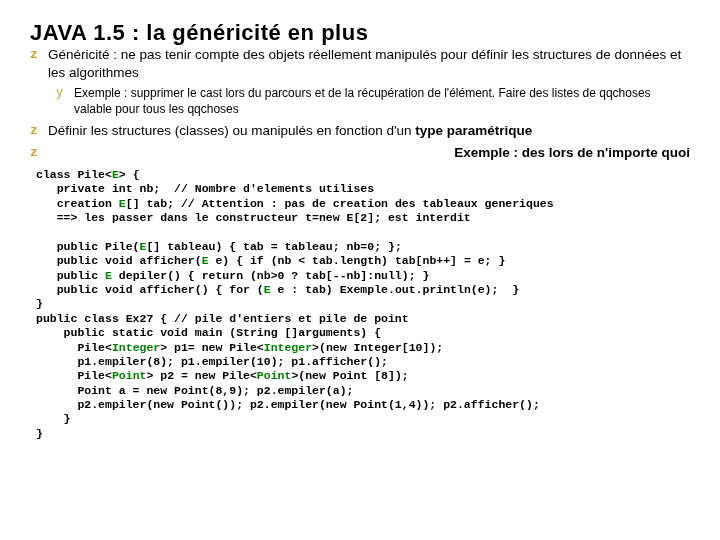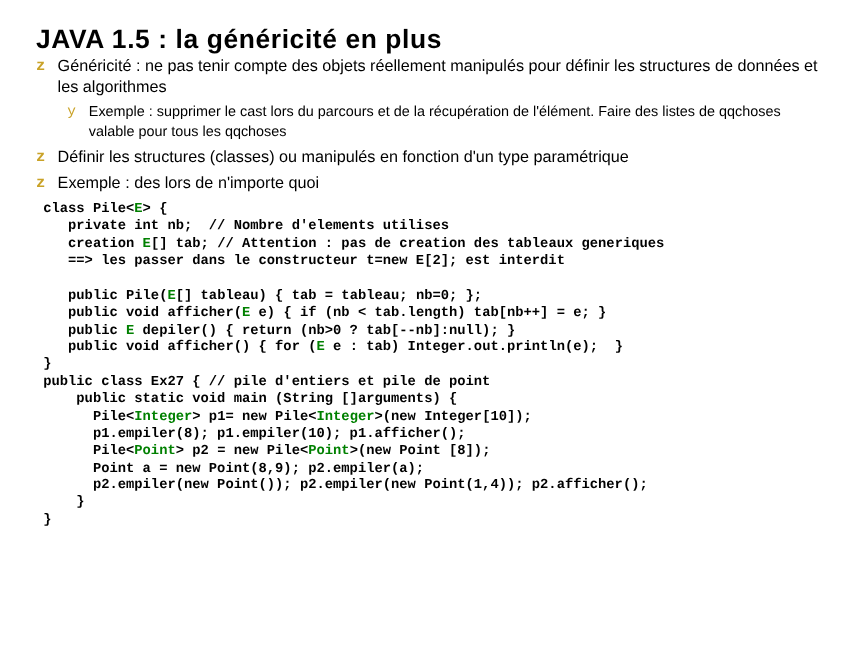--- a/index.html
+++ b/index.html
@@ -39,21 +39,21 @@
     flex-shrink: 0;
     font-size: 12px;
   }
   .sub {
     margin-left: 26px;
     font-size: 12px;
     line-height: 1.3;
   }
   .sub .txt { flex: 1; }
   .txt { flex: 1; }
-  .bold { font-weight: normal; }
+  .bold { font-weight: bold; text-align: right; }
   pre.code {
     font-family: "Courier New", monospace;
     font-size: 11.5px;
     line-height: 1.25;
     margin: 6px 0 0 6px;
     white-space: pre;
     font-weight: bold;
   }
   .kw { color: #008000; } 
 </style>
@@ -85,21 +85,21 @@
 </div>
 
 <pre class="code"><span>class Pile&lt;</span><span class="kw">E</span><span>&gt; {</span>
 <span>   private int nb;  // Nombre d'elements utilises</span>
 <span>   creation </span><span class="kw">E</span><span>[] tab; // Attention : pas de creation des tableaux generiques</span>
 <span>   ==&gt; les passer dans le constructeur t=new E[2]; est interdit</span>
 <span></span>
 <span>   public Pile(</span><span class="kw">E</span><span>[] tableau) { tab = tableau; nb=0; };</span>
 <span>   public void afficher(</span><span class="kw">E</span><span> e) { if (nb &lt; tab.length) tab[nb++] = e; }</span>
 <span>   public </span><span class="kw">E</span><span> depiler() { return (nb&gt;0 ? tab[--nb]:null); }</span>
-<span>   public void afficher() { for (</span><span class="kw">E</span><span> e : tab) Integer.out.println(e);  }</span>
+<span>   public void afficher() { for (</span><span class="kw">E</span><span> e : tab) Exemple.out.println(e);  }</span>
 <span>}</span>
 <span>public class Ex27 { // pile d'entiers et pile de point</span>
 <span>    public static void main (String []arguments) {</span>
 <span>      Pile&lt;</span><span class="kw">Integer</span><span>&gt; p1= new Pile&lt;</span><span class="kw">Integer</span><span>&gt;(new Integer[10]);</span>
 <span>      p1.empiler(8); p1.empiler(10); p1.afficher();</span>
 <span>      Pile&lt;</span><span class="kw">Point</span><span>&gt; p2 = new Pile&lt;</span><span class="kw">Point</span><span>&gt;(new Point [8]);</span>
 <span>      Point a = new Point(8,9); p2.empiler(a);</span>
 <span>      p2.empiler(new Point()); p2.empiler(new Point(1,4)); p2.afficher();</span>
 <span>    }</span>
 <span>}</span></pre>

